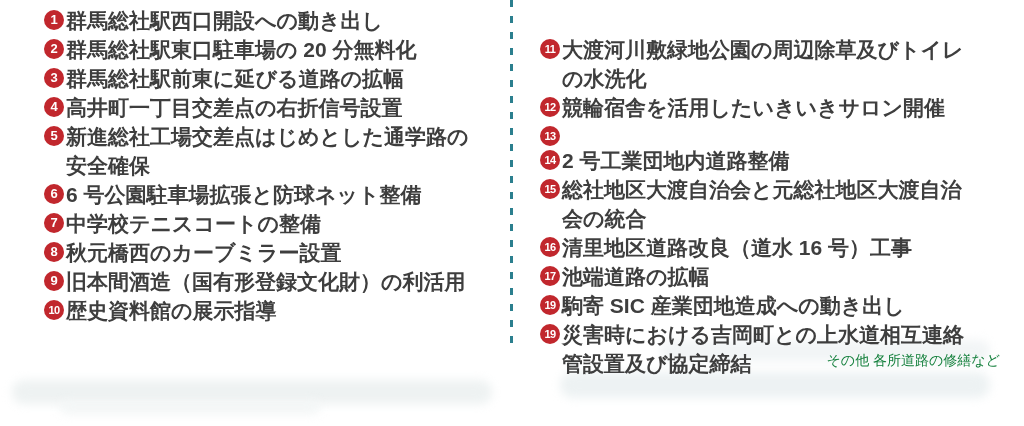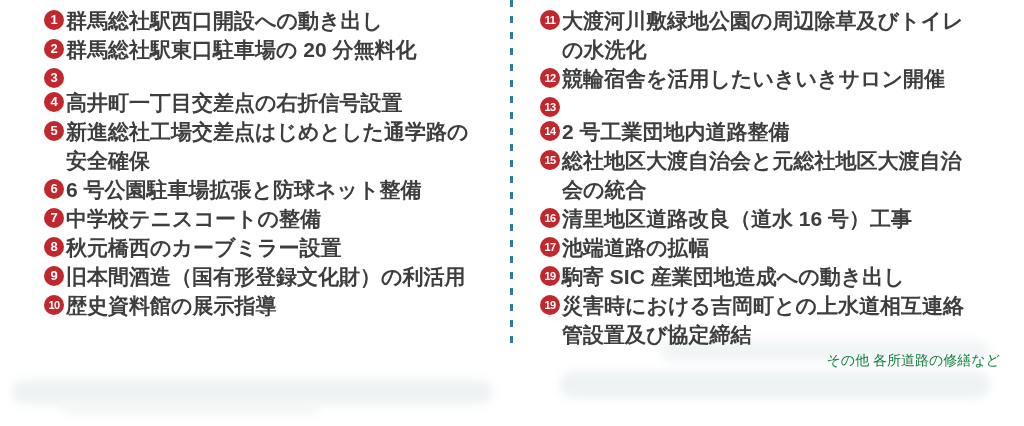--- a/index.html
+++ b/index.html
@@ -45,21 +45,21 @@
       transparent 16px
     );
   }
 
   .column {
     position: absolute;
     top: 6px;
     width: 452px;
   }
   .column.left  { left: 44px; }
-  .column.right { left: 540px; }
+  .column.right { left: 540px; margin-top: 29px; }
 
   .item {
     display: flex;
     align-items: flex-start;
     color: #3e3e3e;
     font-size: 21px;
     line-height: 29px;
   }
   .item .badge {
     flex: 0 0 auto;
@@ -108,20 +108,21 @@
       <div class="item">
         <span class="badge">1</span>
         <span class="text">群馬総社駅西口開設への動き出し</span>
       </div>
       <div class="item">
         <span class="badge">2</span>
         <span class="text">群馬総社駅東口駐車場の 20 分無料化</span>
       </div>
       <div class="item">
         <span class="badge">3</span>
+        <span class="text">群馬総社駅前東に延びる道路の拡幅</span>
       </div>
       <div class="item">
         <span class="badge">4</span>
         <span class="text">高井町一丁目交差点の右折信号設置</span>
       </div>
       <div class="item">
         <span class="badge">5</span>
         <span class="text">新進総社工場交差点はじめとした通学路の
 安全確保</span>
       </div>

